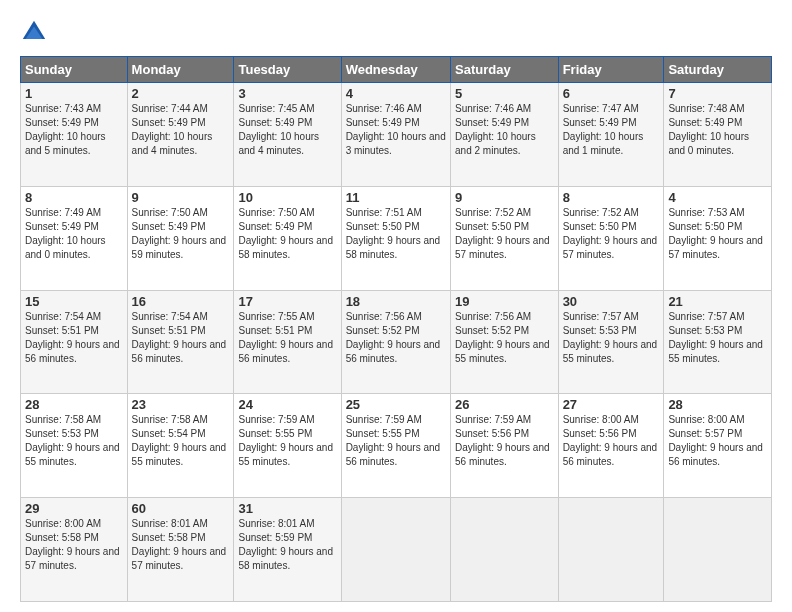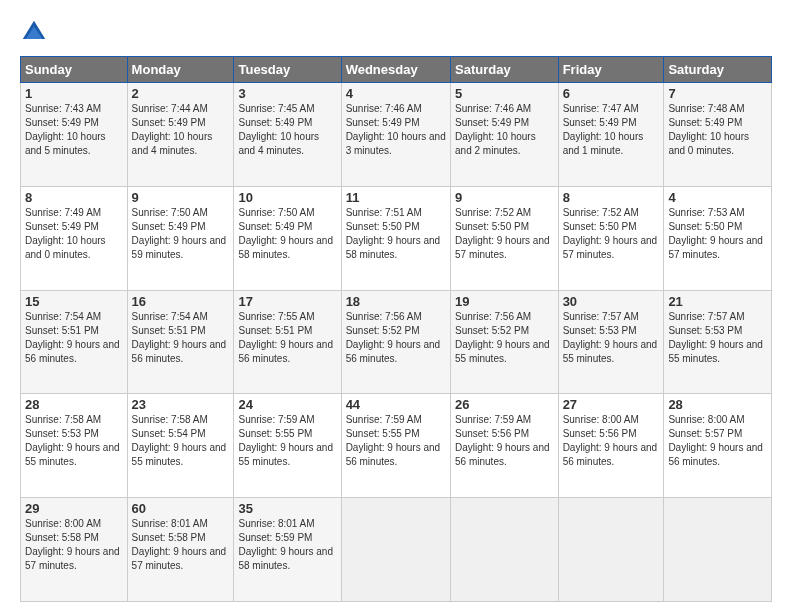--- a/index.html
+++ b/index.html
@@ -231,21 +231,21 @@
           </td>
           <td>
             <span class="day-num">23</span>
             <div class="day-info">Sunrise: 7:58 AM<br>Sunset: 5:54 PM<br>Daylight: 9 hours and 55 minutes.</div>
           </td>
           <td>
             <span class="day-num">24</span>
             <div class="day-info">Sunrise: 7:59 AM<br>Sunset: 5:55 PM<br>Daylight: 9 hours and 55 minutes.</div>
           </td>
           <td>
-            <span class="day-num">44</span>
+            <span class="day-num">25</span>
             <div class="day-info">Sunrise: 7:59 AM<br>Sunset: 5:55 PM<br>Daylight: 9 hours and 56 minutes.</div>
           </td>
           <td>
             <span class="day-num">26</span>
             <div class="day-info">Sunrise: 7:59 AM<br>Sunset: 5:56 PM<br>Daylight: 9 hours and 56 minutes.</div>
           </td>
           <td>
             <span class="day-num">27</span>
             <div class="day-info">Sunrise: 8:00 AM<br>Sunset: 5:56 PM<br>Daylight: 9 hours and 56 minutes.</div>
           </td>
@@ -257,21 +257,21 @@
         <tr>
           <td>
             <span class="day-num">29</span>
             <div class="day-info">Sunrise: 8:00 AM<br>Sunset: 5:58 PM<br>Daylight: 9 hours and 57 minutes.</div>
           </td>
           <td>
             <span class="day-num">60</span>
             <div class="day-info">Sunrise: 8:01 AM<br>Sunset: 5:58 PM<br>Daylight: 9 hours and 57 minutes.</div>
           </td>
           <td>
-            <span class="day-num">35</span>
+            <span class="day-num">31</span>
             <div class="day-info">Sunrise: 8:01 AM<br>Sunset: 5:59 PM<br>Daylight: 9 hours and 58 minutes.</div>
           </td>
           <td class="empty"></td>
           <td class="empty"></td>
           <td class="empty"></td>
           <td class="empty"></td>
         </tr>
       </tbody>
   </table>
 </div>

